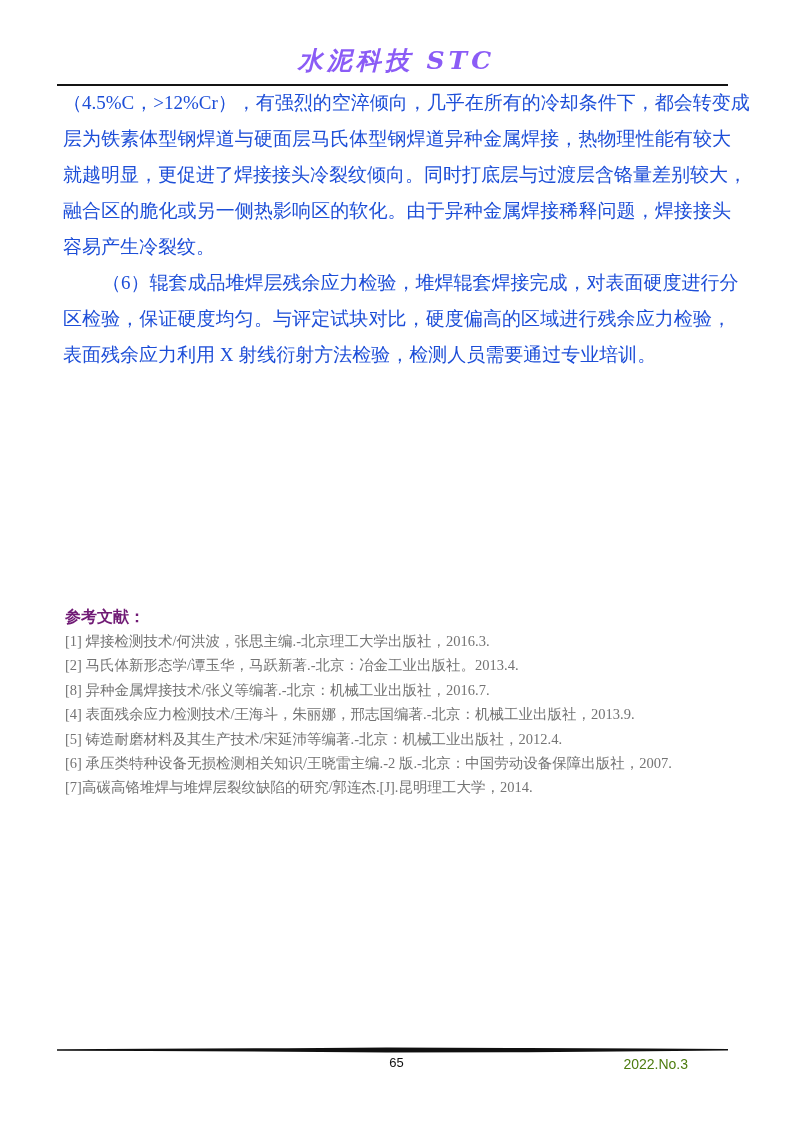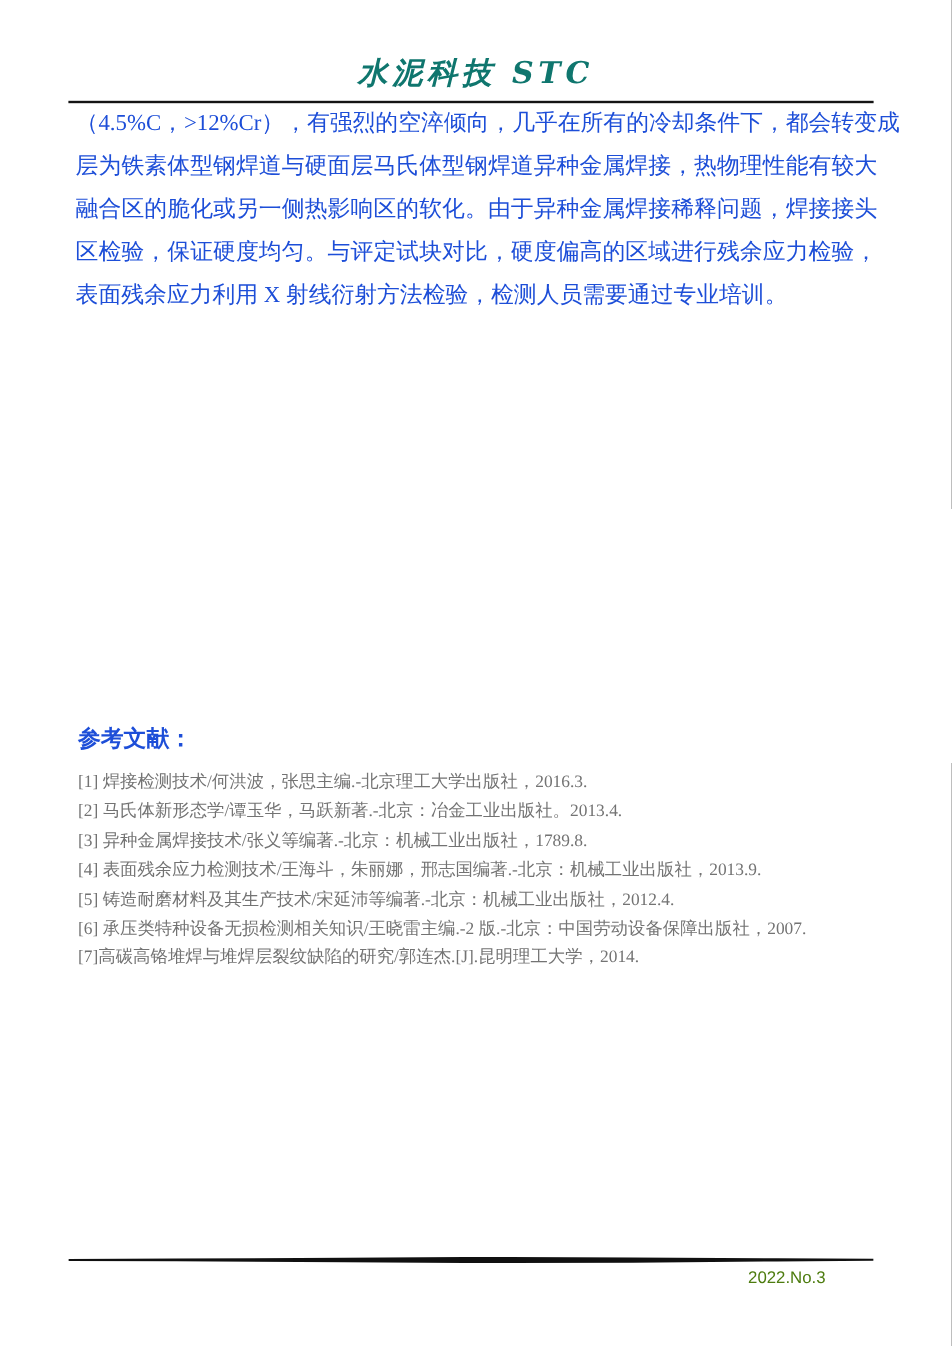--- a/index.html
+++ b/index.html
@@ -19,21 +19,21 @@
     top: 46px;
     left: 0;
     width: 793px;
     text-align: center;
     font-family: "DejaVu Serif", serif;
     font-style: italic;
     font-weight: bold;
     font-size: 25px;
     line-height: 30px;
     letter-spacing: 4px;
-    color: #0f766e;
+    color: #8b5cf6;
   }
   .header-rule {
     position: absolute;
     top: 84px;
     left: 57px;
     width: 671px;
     height: 0;
     border-top: 2.5px solid #141414;
   }
   .article-body {
@@ -57,24 +57,24 @@
   .bline.indent { padding-left: 39px; }
   .references {
     position: absolute;
     top: 606px;
     left: 65px;
     width: 670px;
   }
   .references-heading {
     font-family: "Liberation Sans", "DejaVu Sans", sans-serif;
     font-weight: bold;
-    font-size: 19px;
+    font-size: 16px;
     line-height: 22px;
-    color: #1d4ed8;
-    margin-bottom: 12px;
+    color: #701a75;
+    margin-bottom: 1px;
   }
   .reference-item {
     font-size: 14.5px;
     line-height: 24.4px;
     white-space: nowrap;
     color: #737373;
   }
   .footer-rule {
     position: absolute;
     top: 1047px;
@@ -108,36 +108,40 @@
 
 <div class="page">
 
   <div class="journal-title">水泥科技 STC</div>
 
   <div class="header-rule"></div>
 
   <div class="article-body">
     <div class="bline">（4.5%C，&gt;12%Cr），有强烈的空淬倾向，几乎在所有的冷却条件下，都会转变成</div>
     <div class="bline">层为铁素体型钢焊道与硬面层马氏体型钢焊道异种金属焊接，热物理性能有较大</div>
+    <div class="bline">就越明显，更促进了焊接接头冷裂纹倾向。同时打底层与过渡层含铬量差别较大，</div>
     <div class="bline">融合区的脆化或另一侧热影响区的软化。由于异种金属焊接稀释问题，焊接接头</div>
+    <div class="bline lastline">容易产生冷裂纹。</div>
+    <div class="bline indent">（6）辊套成品堆焊层残余应力检验，堆焊辊套焊接完成，对表面硬度进行分</div>
     <div class="bline">区检验，保证硬度均匀。与评定试块对比，硬度偏高的区域进行残余应力检验，</div>
     <div class="bline lastline">表面残余应力利用 X 射线衍射方法检验，检测人员需要通过专业培训。</div>
   </div>
 
   <div class="references">
     <div class="references-heading">参考文献：</div>
     <div class="reference-item">[1] 焊接检测技术/何洪波，张思主编.-北京理工大学出版社，2016.3.</div>
     <div class="reference-item">[2] 马氏体新形态学/谭玉华，马跃新著.-北京：冶金工业出版社。2013.4.</div>
-    <div class="reference-item">[3] 异种金属焊接技术/张义等编著.-北京：机械工业出版社，1789.8.</div>
+    <div class="reference-item">[8] 异种金属焊接技术/张义等编著.-北京：机械工业出版社，2016.7.</div>
     <div class="reference-item">[4] 表面残余应力检测技术/王海斗，朱丽娜，邢志国编著.-北京：机械工业出版社，2013.9.</div>
     <div class="reference-item">[5] 铸造耐磨材料及其生产技术/宋延沛等编著.-北京：机械工业出版社，2012.4.</div>
     <div class="reference-item">[6] 承压类特种设备无损检测相关知识/王晓雷主编.-2 版.-北京：中国劳动设备保障出版社，2007.</div>
     <div class="reference-item">[7]高碳高铬堆焊与堆焊层裂纹缺陷的研究/郭连杰.[J].昆明理工大学，2014.</div>
   </div>
 
   <svg class="footer-rule" viewBox="0 0 671 6" preserveAspectRatio="none" aria-hidden="true">
     <path d="M0,2.2 L90,1.8 L230,1.2 L330,0.4 L470,1.0 L590,1.6 L671,2.0 L671,3.6 L590,4.2 L470,5.2 L330,5.6 L230,4.8 L90,4.0 L0,3.8 Z" fill="#101010"></path>
   </svg>
 
+  <div class="page-number">65</div>
 
   <div class="issue-number">2022.No.3</div>
 
 </div>
 
 </body></html>

